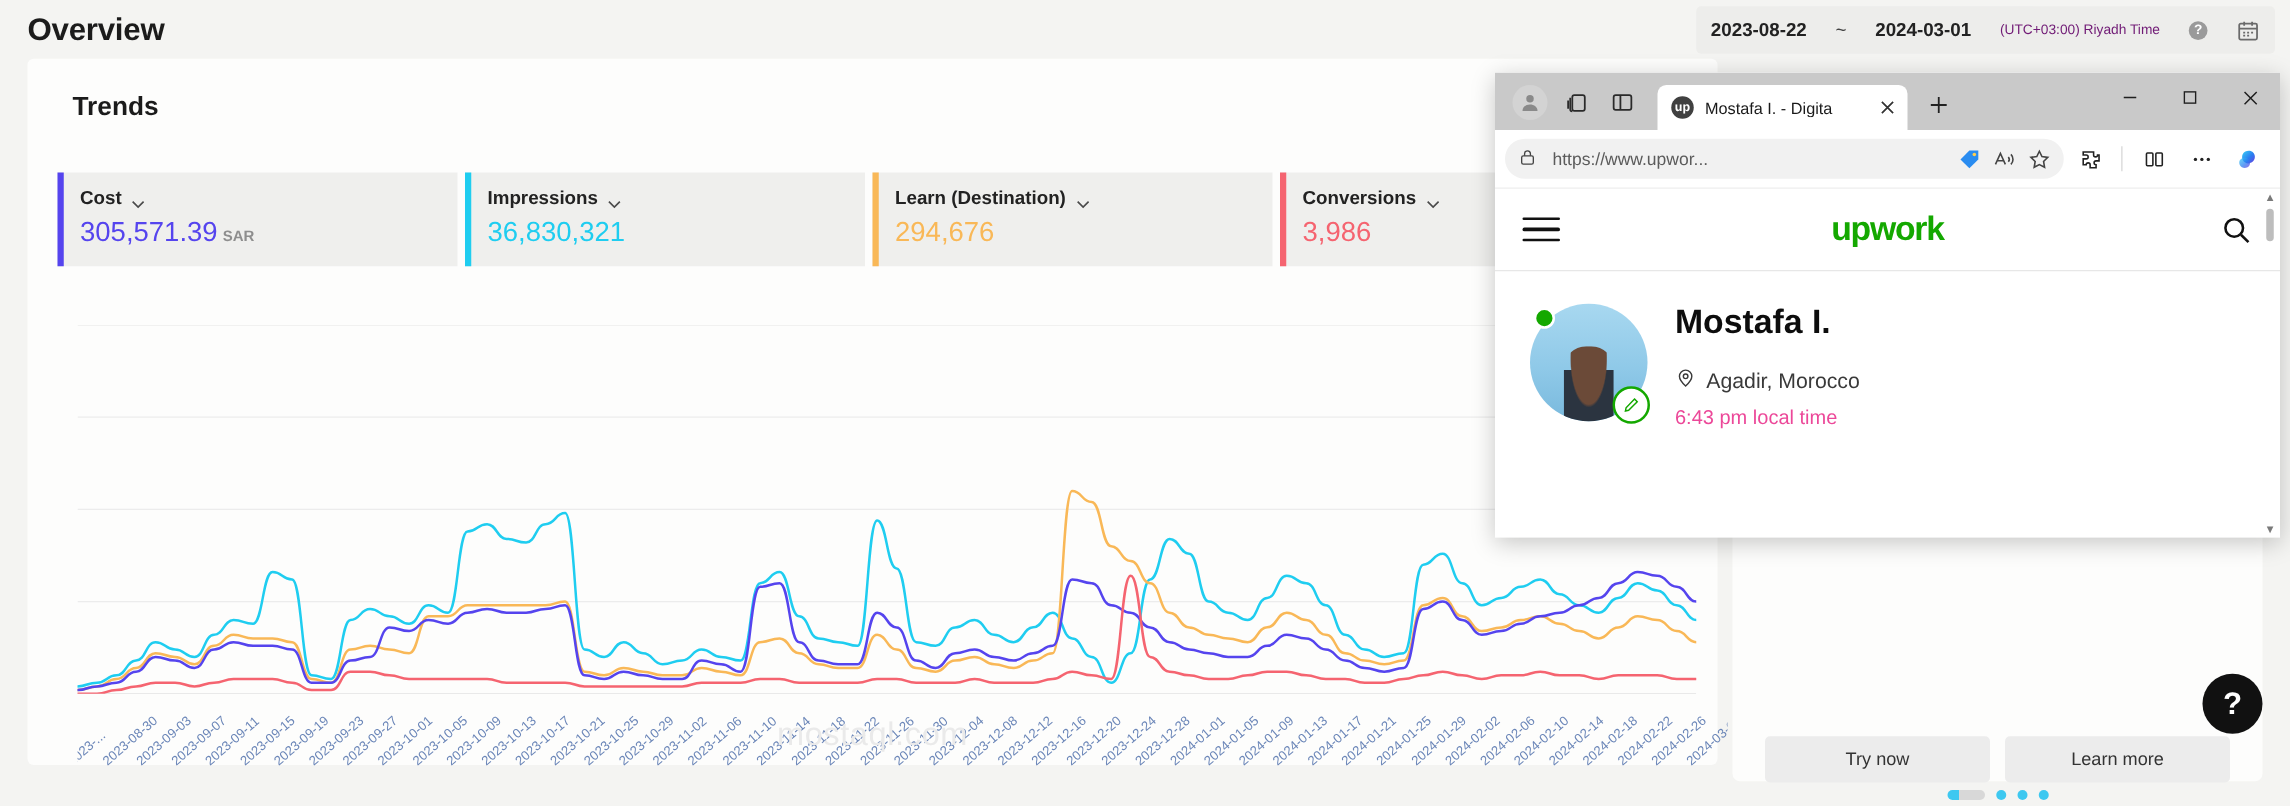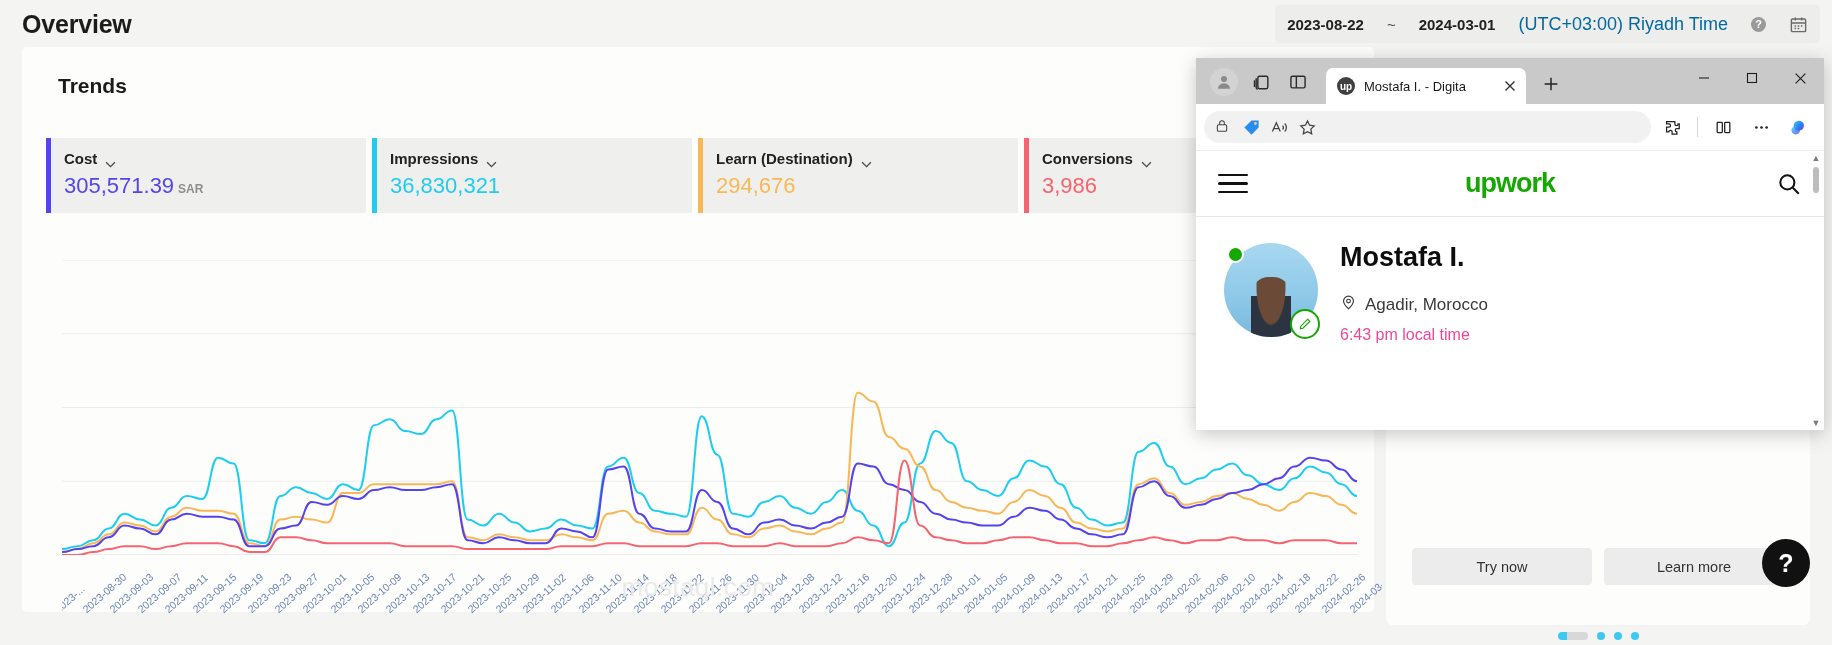--- a/index.html
+++ b/index.html
@@ -21,21 +21,21 @@
     font-size: 25px; font-weight: 700; color: #1b1b1b;
     letter-spacing: -0.2px;
   }
   .daterange {
     position: absolute; right: 12px; top: 5px;
     height: 38px; display: flex; align-items: center; gap: 23px;
     padding: 0 12px; border-radius: 4px; background: #ededeb;
   }
   .dr-date { font-size: 15px; font-weight: 700; color: #222; }
   .dr-sep  { font-size: 15px; color: #444; }
-  .dr-tz   { font-size: 18px; color: #0369a1; }
+  .dr-tz   { font-size: 11px; color: #701a75; }
   .dr-help {
     width: 15px; height: 15px; border-radius: 50%; background: #9a9a9a;
     color: #fff; font-size: 11px; font-weight: 700;
     display: inline-flex; align-items: center; justify-content: center;
     line-height: 1;
   }
   .dr-cal { width: 19px; height: 19px; color: #6a6a6a; }
 
   
   .trends-panel {
@@ -103,21 +103,21 @@
   .side-card {
     position: absolute; left: 1386px; top: 60px;
     width: 424px; height: 565px;
     background: #fdfdfc; border-radius: 6px;
   }
   .side-body {
     position: absolute; left: 26px; top: 365px; width: 372px;
     font-size: 14.5px; line-height: 1.7; color: #8b8b8b;
   }
   .side-btns {
-    position: absolute; left: 26px; top: 488px; width: 372px;
+    position: absolute; left: 26px; top: 529px; width: 372px;
     display: flex; gap: 12px;
   }
   .side-btn {
     flex: 1; height: 37px; background: #ececec; border: none; border-radius: 4px;
     font-family: inherit; font-size: 14.5px; color: #333; cursor: pointer;
   }
   .dots {
     position: absolute; left: 0; right: 0; top: 572px;
     display: flex; justify-content: center; align-items: center; gap: 9px;
   }
@@ -466,20 +466,21 @@
     </div>
 
     <div class="toolbar">
       <div class="omnibox">
         <span class="om-ic">
           <svg viewBox="0 0 24 24" width="16" height="16" fill="none" stroke="currentColor" stroke-width="1.6">
             <rect x="5" y="10" width="14" height="10" rx="2"></rect>
               <path d="M8.5 10V7.5a3.5 3.5 0 017 0V10"></path>
           </svg>
         </span>
+        <span class="om-url">https://www.upwor...</span>
         <span class="om-ic">
           <svg viewBox="0 0 24 24" width="19" height="19" fill="#2a8cf0">
               <path d="M3 12l9-9h9v9l-9 9z"></path>
               <circle cx="17" cy="7" r="1.8" fill="#ffce4f"></circle>
             </svg>
         </span>
         <span class="om-ic">
           <svg viewBox="0 0 24 24" width="19" height="19" fill="none" stroke="currentColor" stroke-width="1.6">
             <path d="M3 17L8 6l5 11M4.8 13.4h6.4"></path>
               <path d="M16 9.5a4 4 0 010 5M18.6 7a7 7 0 010 10"></path>

